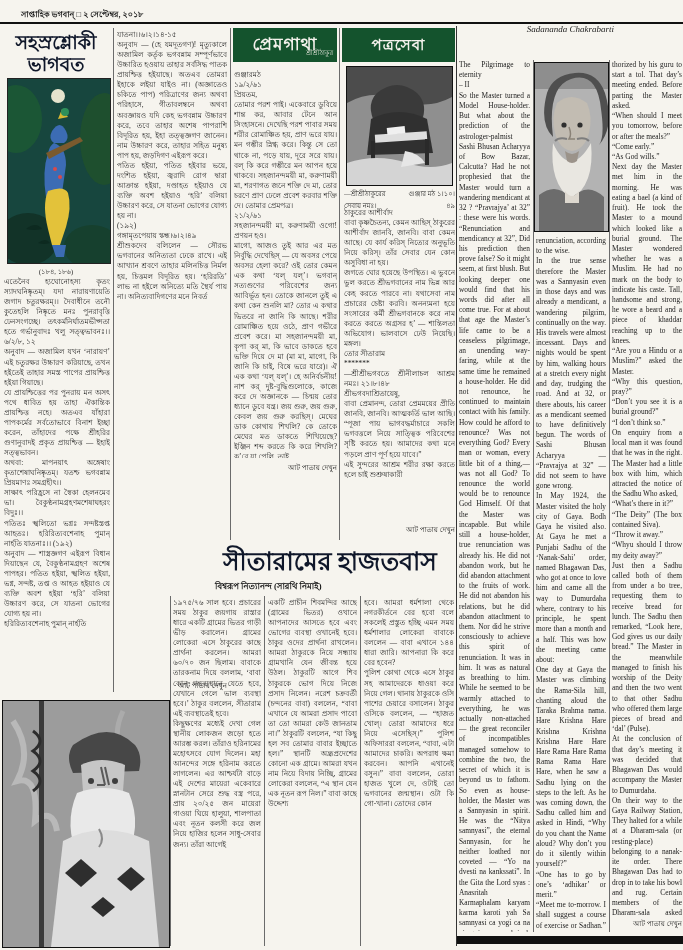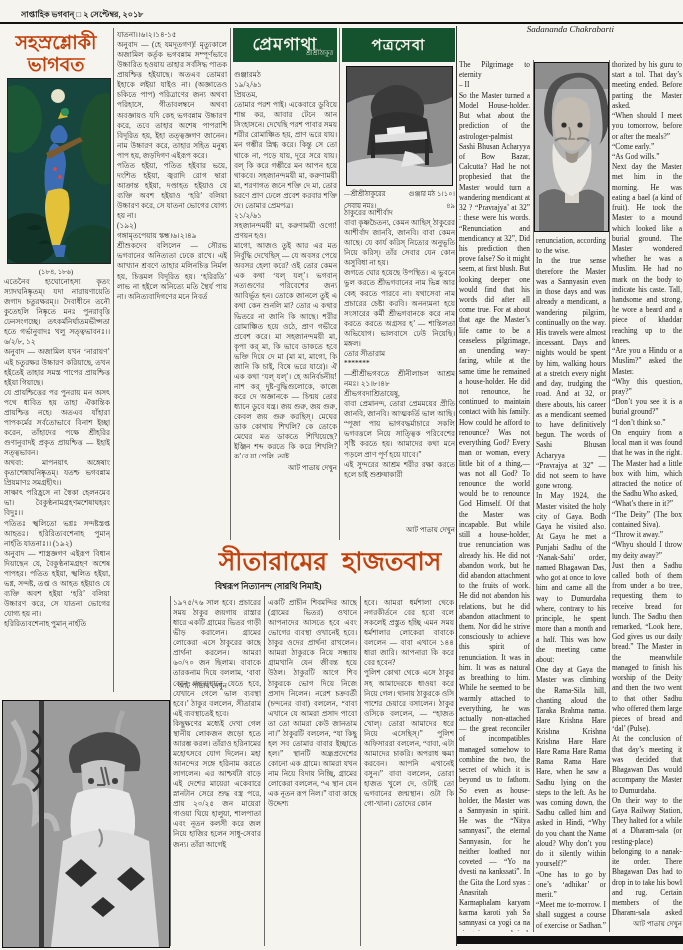--- a/index.html
+++ b/index.html
@@ -4,21 +4,21 @@
 <style>
   html,body{margin:0;padding:0;background:#555;}
   .page{position:relative;width:683px;height:950px;background:#f6f4ee;overflow:hidden;
         font-family:"Liberation Serif",serif;color:#141414;}
   .abs{position:absolute;}
   .rule-h{position:absolute;background:#111;}
   .rule-v{position:absolute;background:#6b6b6b;width:1px;}
   .prose{position:absolute;font-size:7.3px;line-height:1.38;text-align:justify;
          white-space:pre-line;overflow:hidden;color:#1c1c1c;}
   .see-more{position:absolute;font-size:7px;font-weight:normal;text-align:right;color:#111;}
-  .bn-head{font-weight:bold;color:#c2410c;}
+  .bn-head{font-weight:bold;color:#0f172a;}
   .banner{position:absolute;background:#14532d;color:#f4f2ec;display:flex;
           align-items:center;justify-content:center;}
   .banner .t{font-size:17px;font-weight:bold;letter-spacing:1px;}
   .banner .s{position:absolute;right:4px;bottom:3px;font-size:6.5px;color:#e8e6de;}
   .caption{position:absolute;font-size:6.8px;color:#222;}
   .imgframe{position:absolute;border:1px solid #222;overflow:hidden;background:#9a9a9a;}
   .em-title{font-size:24px;font-weight:bold;letter-spacing:.5px;color:#000;}
   .em-byline{font-size:9px;font-style:italic;color:#222;}
 </style>
 </head>
@@ -138,21 +138,21 @@
 বাবা কৃষ্ণচৈতন্য, কেমন আছিস্‌ ঠাকুরের আশীর্বাদ জানবি, জানবি। বাবা কেমন আছে। যে কার্য করিস্‌ নিত্যের অনুভূতি নিয়ে করিস্‌। তাঁর সেবার যেন কোন অসুবিধা না হয়।
 জগতে ঘোর হয়েছে উপস্থিত। এ ভুবনে ভুল করতে শ্রীভগবানের নাম ভিন্ন আর কেহ করতে পারবে না। যথাসেবা নাম প্রচারের চেষ্টা করবি। অনন্যমনা হয়ে সংসারের কর্মী শ্রীভগবানকে করে নাম করতে করতে অগ্রসর হ’ — শান্তিলতা অভিযোগ। ভালবাসে ঢেউ নিয়েছি। মঙ্গল।
 তোর সীতারাম
 *******
 —শ্রীশ্রীভগবতে শ্রীনীলাচল আশ্রম নমঃ। ২১।৮।৪৮
 শ্রীভগবদাশ্রিতায়েষু,
 বাবা প্রেমানন্দ, তোরা প্রেমময়ের প্রীতি জানবি, জানবি। আত্মকর্তি ভাল আছি। “পূজা পায় ভাগবদ্ধর্মাচারে সকলি ভগবত্তলে নিয়ে সাত্ত্বিক পরিবেশের সৃষ্টি করতে হয়। আমাদের কথা মনে পড়লে প্রাণ পূর্ণ হয়ে যাবে।”
 এই সুন্দরের আশ্রম শরীর রক্ষা করতে হলে চাই শুশ্রুষাকারী</div>
   <div class="see-more" style="left:344px;top:524px;width:111px;">আট পাতায় দেখুন</div>
 
-  <div class="abs bn-head" style="left:205px;top:542px;width:250px;text-align:center;font-size:25px;font-family:Liberation Mono, monospace;">সীতারামের হাজতবাস</div>
+  <div class="abs bn-head" style="left:205px;top:542px;width:250px;text-align:center;font-size:25px;">সীতারামের হাজতবাস</div>
   <div class="abs" style="left:215px;top:580px;width:240px;text-align:left;font-size:8.5px;font-weight:bold;">বিশ্বরূপ নিত্যানন্দ (সারথি নিমাই)</div>
   <div class="prose" style="left:173px;top:598px;width:88px;height:348px;">১৯৭৫/৭৬ সাল হবে। প্রচারের সময় ঠাকুর জয়গায় রাস্তার ধারে একটি গ্রামের ভিতর গাড়ী ভীড় করালেন। গ্রামের লোকেরা এসে ঠাকুরের কাছে প্রার্থনা করলেন। আমরা ৬০/৭০ জন ছিলাম। বাবাকে তারকনাম দিয়ে বললাম, ‘বাবা কোন্‌ গন্তব্যস্থানে যেতে হবে, যেখানে গেলে ভাল ব্যবস্থা হবে।’ ঠাকুর বললেন, সীতারাম এই ব্যবস্থাতেই হবে।
 কিছুক্ষণের মধ্যেই দেখা গেল স্থানীয় লোকজন জড়ো হতে আরম্ভ করল। তাঁরাও হরিনামের মহোৎসবে যোগ দিলেন। মহা আনন্দের সঙ্গে হরিনাম করতে লাগলেন। এর আশ্চর্যটা বাড়ে এই দেশের মায়েরা একেবারে স্নানটান সেরে শুদ্ধ বস্ত্র পরে, প্রায় ২০/২৫ জন মায়েরা গাওয়া ঘিয়ে হালুয়া, শালপাতা এবং নূতন কলসী করে জল নিয়ে হাজির হলেন সাধু-সেবার জন্য। তাঁরা আগেই</div>
   <div class="prose" style="left:268px;top:598px;width:89px;height:348px;">একটি প্রাচীন শিবমন্দির আছে (গ্রামের ভিতর) ওখানে আপনাদের আসতে হবে এবং ভোগের ব্যবস্থা ওখানেই হবে। ঠাকুর ওদের প্রার্থনা রাখলেন। আমরা ঠাকুরকে নিয়ে সন্ধ্যায় গ্রামখানি যেন জীবন্ত হয়ে উঠল। ঠাকুরটি আগে শিব ঠাকুরকে ভোগ দিয়ে নিজে প্রসাদ নিলেন। নরেশ চক্রবর্তী (চন্দনের বাবা) বললেন, “বাবা এখানে যে আমরা প্রসাদ পাবো তা তো আমরা কেউ জানতাম না।” ঠাকুরটি বললেন, “যা কিছু হল সব তোমার বাবার ইচ্ছাতে হল।” স্থানটি অন্ধ্রপ্রদেশের কোনো এক গ্রামে। আমরা যখন নাম নিয়ে বিদায় নিচ্ছি, গ্রামের লোকেরা বললেন, “এ স্থান যেন এক নূতন রূপ নিল।” বাবা কাছে উদ্দেশ্য</div>
   <div class="prose" style="left:364px;top:598px;width:90px;height:348px;">হবে। আমরা ধর্মশালা থেকে নগরকীর্তনে বের হবো বলে সকলেই প্রস্তুত হচ্ছি এমন সময় ধর্মশালার লোকেরা বাবাকে বললেন — বাবা এখানে ১৪৪ ধারা জারি। আপনারা কি করে বের হবেন?
 পুলিশ কোথা থেকে এসে ঠাকুর সহ আমাদেরকে ধাওয়া করে নিয়ে গেল। থানায় ঠাকুরকে ওসি পাশের চেয়ারে বসালেন। ঠাকুর ওসিকে বললেন, — “হাজত খোল্‌। তোরা আমাদের ধরে নিয়ে এসেছিস্‌।” পুলিশ অফিসাররা বললেন, “বাবা, এটা আমাদের চাকরি। অপরাধ ক্ষমা করবেন। আপনি এখানেই বসুন।” বাবা বললেন, তোরা হাজত খুলে দে, ওটাই তো ভগবানের জন্মস্থান। ওটা কি গো-খানা। তোদের কোন</div>
 
   <div class="abs" style="left:458px;top:24px;width:225px;display:flex;align-items:baseline;gap:7px;justify-content:center;">
     <span class="em-byline">Sadananda Chakrabarti</span>
   </div>

